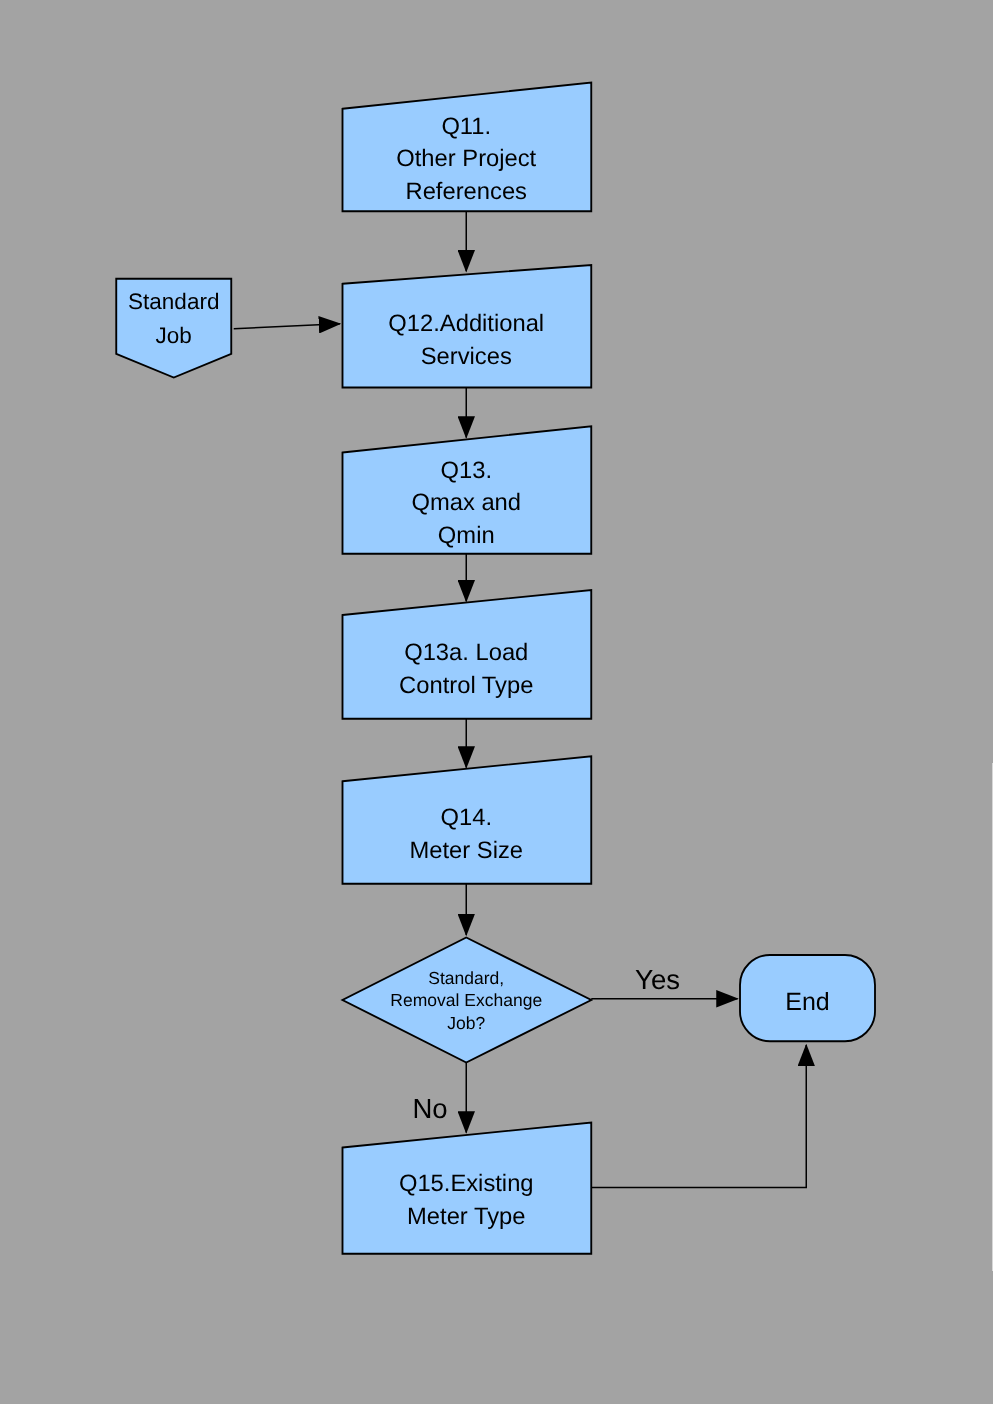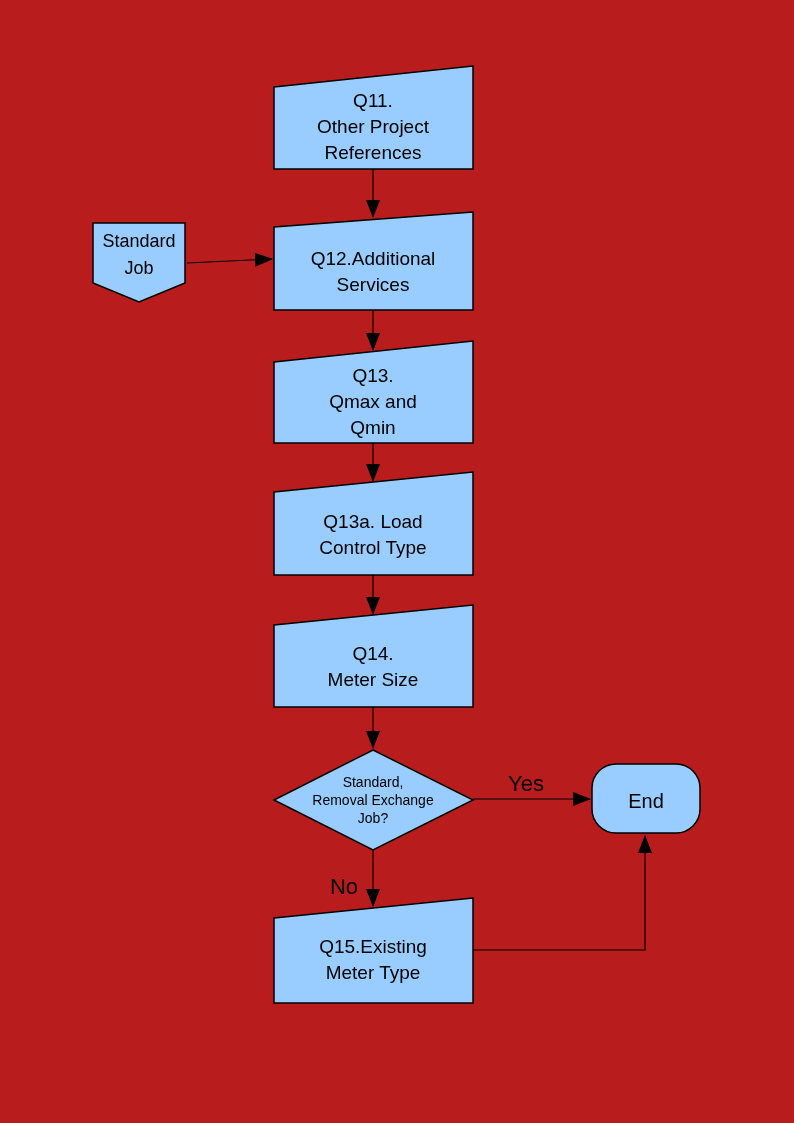--- a/index.html
+++ b/index.html
@@ -1,20 +1,20 @@
 <!DOCTYPE html>
 <html style="--node-fill: #99CCFF; --node-stroke: #000000; --connector-color: #000000; --text-color: #000000;"><head>
 <meta charset="utf-8">
 <style>
   html, body { margin: 0; padding: 0; background: #ffffff; }
   .page {
     position: relative;
     width: 794px;
     height: 1123px;
-    background: #b91c1c;
+    background: #a3a3a3;
     overflow: hidden;
   }
   svg text {
     font-family: "Liberation Sans", sans-serif;
     fill: var(--text-color, #000000);
     text-anchor: middle;
   }
   .shape {
     fill: var(--node-fill, #99CCFF);
     stroke: var(--node-stroke, #000000);

